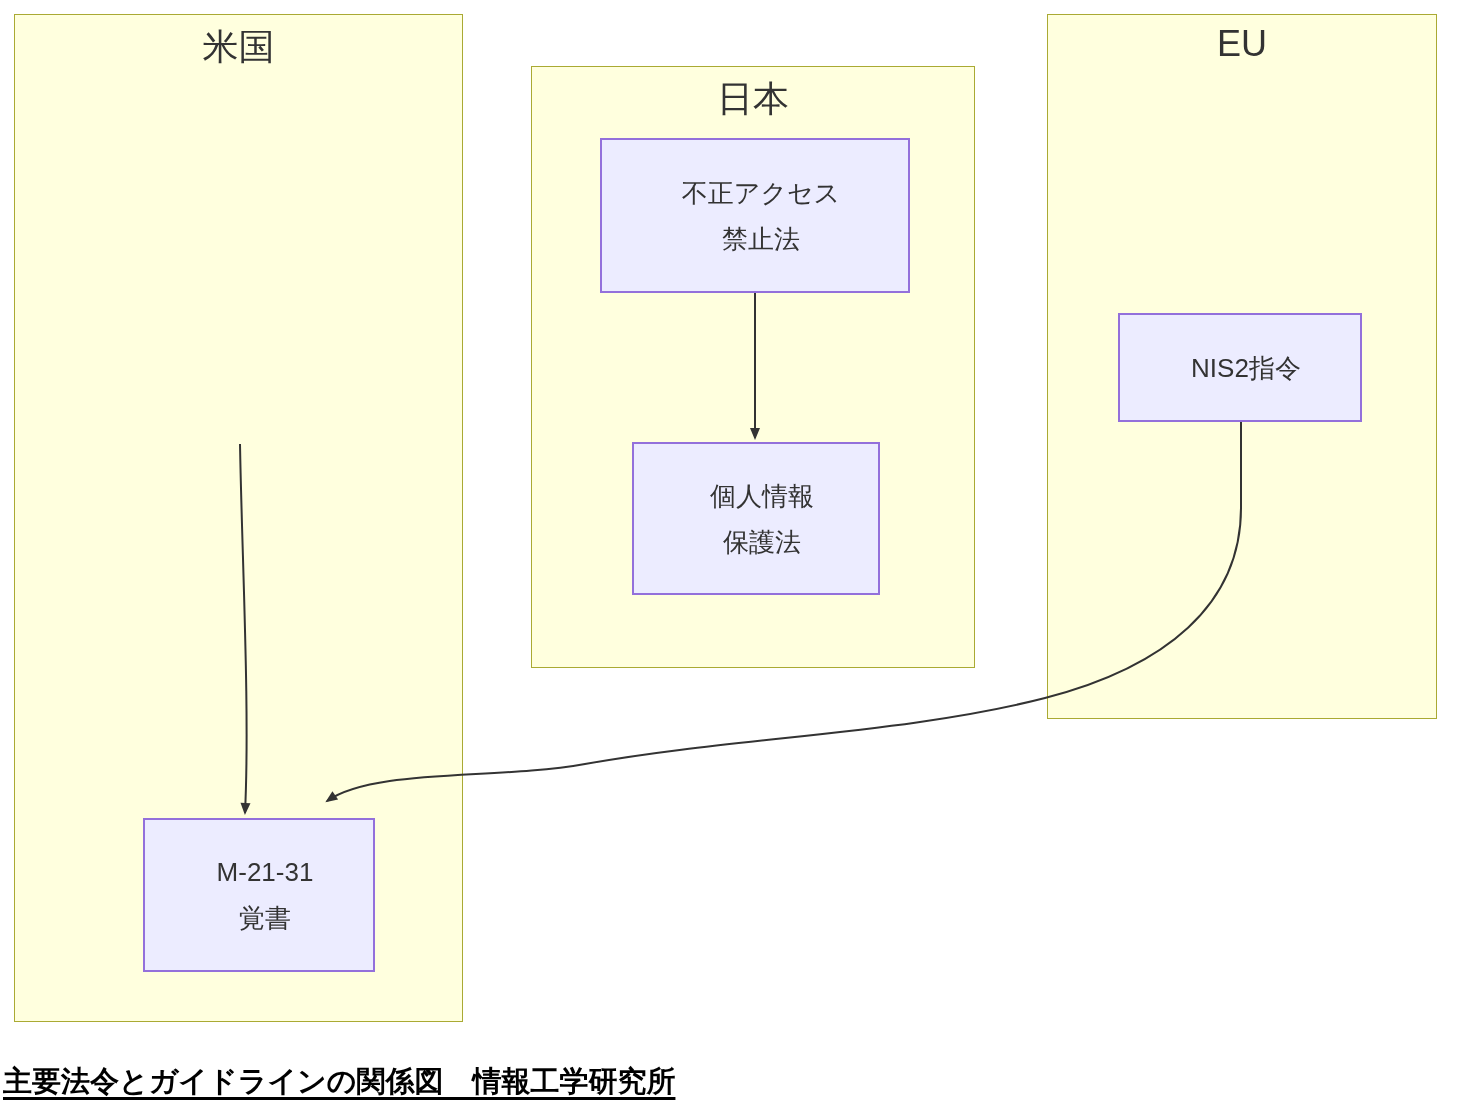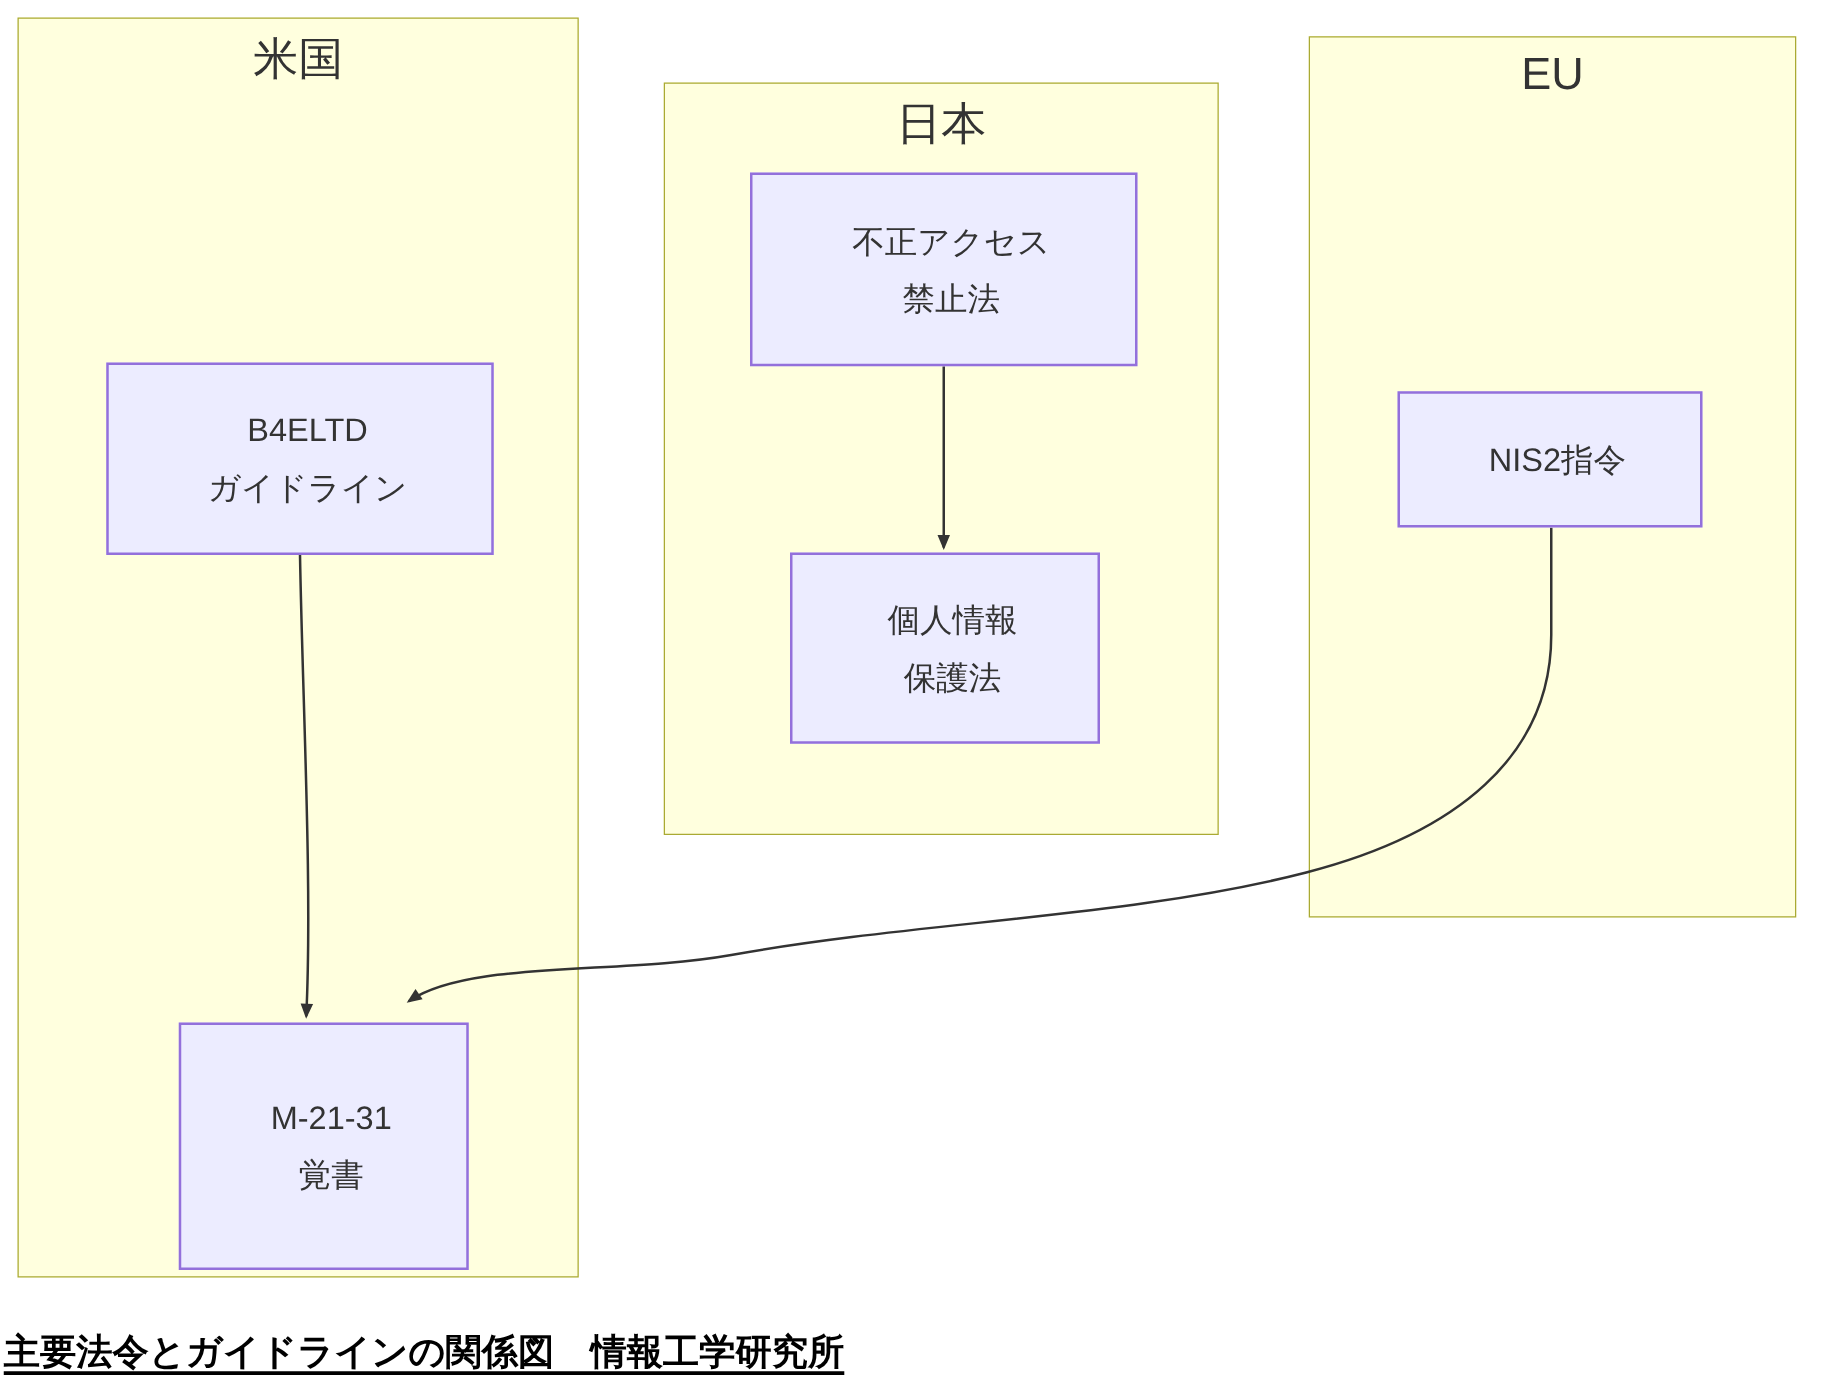--- a/index.html
+++ b/index.html
@@ -34,21 +34,21 @@
     position: absolute;
     top: 8px;
     left: 0;
     width: 100%;
     text-align: center;
     font-size: 36px;
     color: var(--text);
   }
   .cluster-us    { left: 14px;   top: 14px; width: 449px; height: 1008px; }
   .cluster-japan { left: 531px;  top: 66px; width: 444px; height: 602px;  }
-  .cluster-eu    { left: 1047px; top: 14px; width: 390px; height: 705px; margin-top: 15px;  }
+  .cluster-eu    { left: 1047px; top: 14px; width: 390px; height: 705px;  }
 
   .edges-layer {
     position: absolute;
     left: 0; top: 0;
     width: 1462px;
     height: 1114px;
   }
   .edge {
     fill: none;
     stroke: var(--edge);
@@ -67,21 +67,21 @@
     text-align: center;
     font-size: 26px;
     line-height: 46px;
     color: var(--text);
     padding-left: 12px;
   }
   .node-b4eltd { left: 85px;   top: 290px; width: 310px; height: 154px; }
   .node-fusei  { left: 600px;  top: 138px; width: 310px; height: 155px; }
   .node-kojin  { left: 632px;  top: 442px; width: 248px; height: 153px; }
   .node-nis2   { left: 1118px; top: 313px; width: 244px; height: 109px; }
-  .node-m2131  { left: 143px;  top: 818px; width: 232px; height: 198px; }
+  .node-m2131  { left: 143px;  top: 818px; width: 232px; height: 154px; }
 
   .caption {
     position: absolute;
     left: 3px;
     top: 1062px;
     font-size: 29px;
     font-weight: bold;
     color: var(--caption-text);
     text-decoration: underline;
     text-decoration-thickness: 3px;
@@ -108,24 +108,20 @@
     <defs>
       <marker id="arrowhead" viewBox="0 0 14 14" markerUnits="userSpaceOnUse" markerWidth="14" markerHeight="14" refX="11" refY="7" orient="auto">
         <path class="arrowhead-shape" d="M 1 2 L 13 7 L 1 12 Z"></path>
       </marker>
     </defs>
     <path class="edge" d="M 240 444 C 242 560 250 710 245 813" marker-end="url(#arrowhead)"></path>
     <path class="edge" d="M 755 293 L 755 438" marker-end="url(#arrowhead)"></path>
     <path class="edge" d="M 1241 422 L 1241 508 C 1241 605 1165 667 1045 698 C 905 734 735 737 585 764 C 495 780 375 768 327 801" marker-end="url(#arrowhead)"></path>
   </svg>
 
-  <div class="node node-b4eltd">
-    <span>B4ELTD</span>
-    <span>ガイドライン</span>
-  </div>
 
   <div class="node node-fusei">
     <span>不正アクセス</span>
     <span>禁止法</span>
   </div>
 
   <div class="node node-kojin">
     <span>個人情報</span>
     <span>保護法</span>
   </div>

